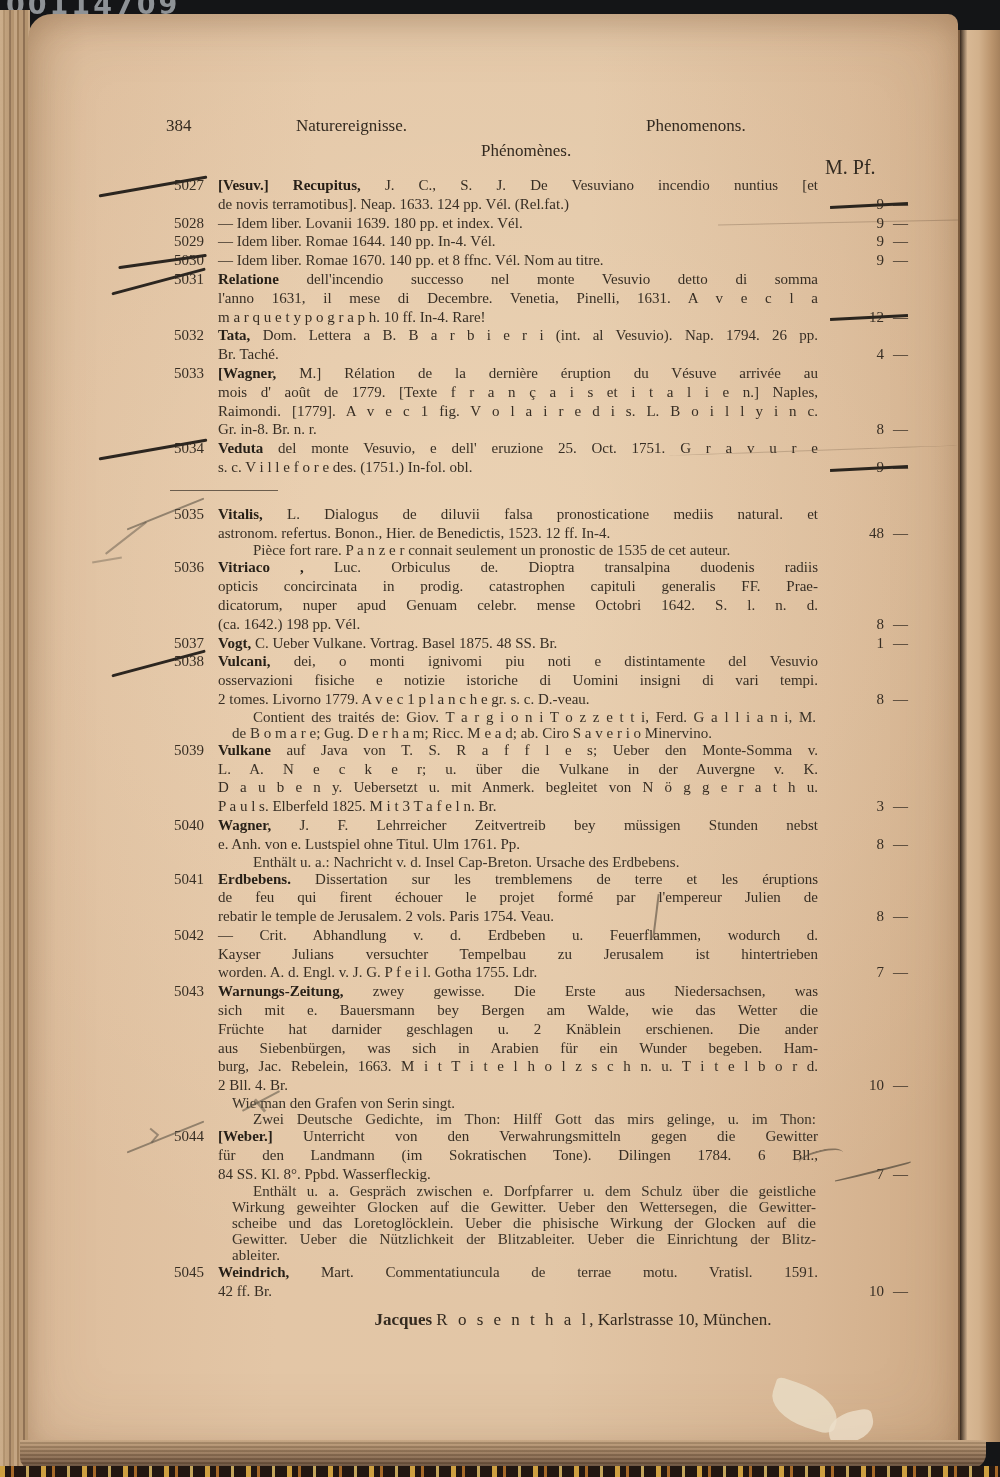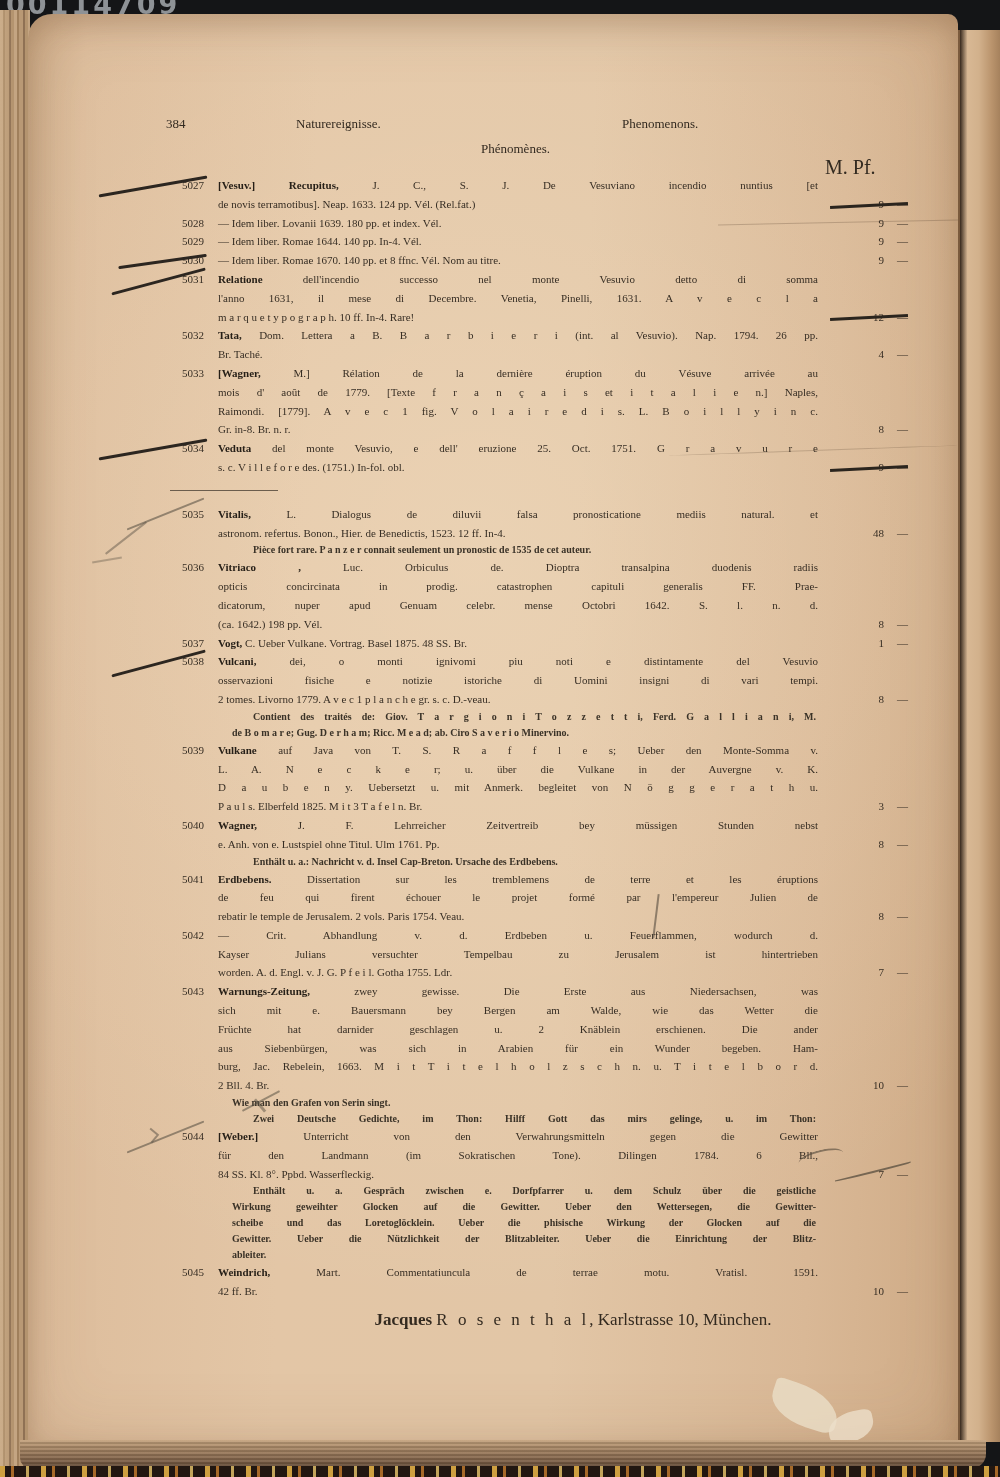--- a/index.html
+++ b/index.html
@@ -48,29 +48,29 @@
     border-radius:0 0 14px 10px;
   }
   .cover-strip{
     position:absolute;left:0;top:1466px;width:1000px;height:11px;
     background:
       repeating-linear-gradient(90deg, rgba(225,175,70,.9) 0 5px, rgba(0,0,0,0) 5px 11px,
         rgba(190,120,45,.85) 11px 14px, rgba(0,0,0,0) 14px 26px, rgba(235,200,110,.8) 26px 29px, rgba(0,0,0,0) 29px 41px),
       #221711;
   }
   
-  .hdr{position:absolute;top:102px;font-size:13px;color:#332a20;}
+  .hdr{position:absolute;top:102px;font-size:17px;color:#332a20;}
   .hdr.pn{left:138px;}
   .hdr.de{left:268px;}
   .hdr.fr{left:453px;margin-top:25px;}
-  .hdr.en{left:594px;}
+  .hdr.en{left:618px;}
   .mpf{position:absolute;left:797px;top:142px;font-size:20px;color:#332a20;}
   
   .entries{position:absolute;left:112px;top:162px;width:790px;}
-  .line{display:flex;position:relative;height:18.8px;line-height:18.8px;font-size:11px;white-space:nowrap;}
+  .line{display:flex;position:relative;height:18.8px;line-height:18.8px;font-size:15px;white-space:nowrap;}
   .num{flex:0 0 64px;margin-right:14px;text-align:right;position:relative;}
   .text{flex:0 0 600px;white-space:normal;overflow:visible;}
   .line.j .text{text-align:justify;text-align-last:justify;}
   .text b{font-weight:bold;color:#261f17;}
   
   .num.s-ink::before,.num.s-ink-long::before,.num.s-ink-steep::before,.num.s-pencil::before{
     content:"";position:absolute;top:46%;height:2.6px;background:#2c2620;border-radius:2px;z-index:2;
   }
   .num.s-ink::before{left:-22px;right:-3px;transform:rotate(-8deg);}
   .num.s-ink-long::before{left:-42px;right:-4px;height:3px;transform:rotate(-10deg);}
@@ -81,21 +81,21 @@
   .price .m{flex:1;text-align:right;}
   .price .d{width:24px;text-align:right;}
   .price.struck::after{
     content:"";position:absolute;left:-12px;right:0;top:47%;height:2.6px;background:#2b251e;transform:rotate(-3deg);
   }
   .price.struck-pencil::after{
     content:"";position:absolute;left:-8px;right:-4px;top:34%;height:2px;background:rgba(85,76,62,.75);
     transform:rotate(-14deg);border-radius:0 0 100% 100%;
   }
   
-  .note{margin-left:92px;width:584px;font-size:10px;line-height:16px;height:16px;color:#3a3227;white-space:normal;font-weight:bold;}
+  .note{margin-left:92px;width:584px;font-size:15px;line-height:16px;height:16px;color:#3a3227;white-space:normal;}
   .note.first{text-indent:21px;}
   .note.j{text-align:justify;text-align-last:justify;}
   
   .gap{height:28px;position:relative;}
   .rule{position:absolute;left:30px;top:13px;width:108px;height:1px;background:#6b5d4d;}
   
   .footer{position:absolute;left:80px;width:930px;top:1296px;text-align:center;font-size:17px;color:#332a20;}
   .footer .sp{letter-spacing:3px;}
   
   .art{position:absolute;pointer-events:none;}

